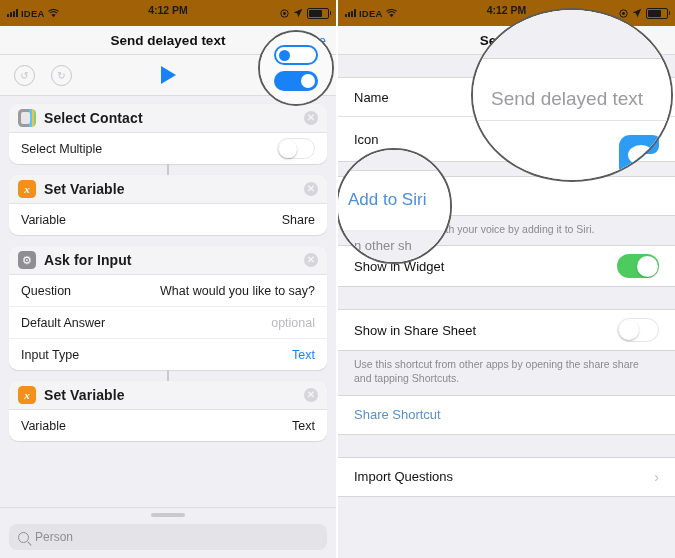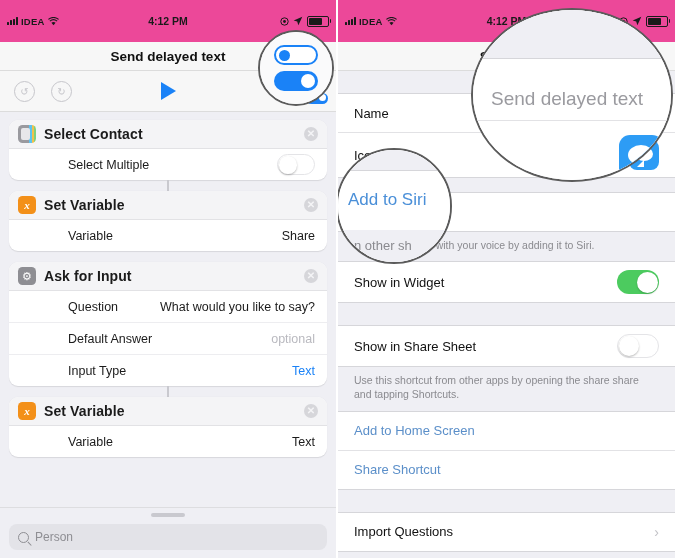--- a/index.html
+++ b/index.html
@@ -9,22 +9,22 @@
     background:#ffffff;
     -webkit-font-smoothing:antialiased;
   }
   .screens{display:flex;width:675px;height:558px;}
   .phone{position:relative;overflow:hidden;height:558px;background:#efeff4;}
   .phone.left{width:337px;border-right:2px solid #ffffff;}
   .phone.right{width:338px;}
 
   
   .statusbar{
-    height:18px;background:#ec4899;display:flex;align-items:center;
-    padding:12px 7px;font-size:10px;font-weight:bold;color:#1a1a1a;
+    height:18px;background:#a16207;display:flex;
+    padding:4px 7px;font-size:10px;font-weight:bold;color:#1a1a1a;
     position:relative;z-index:3;
   }
   .sb-left{display:flex;align-items:center;gap:3px;}
   .sb-center{position:absolute;left:0;right:0;text-align:center;font-size:10.5px;font-weight:bold;}
   .sb-right{margin-left:auto;display:flex;align-items:center;gap:4px;position:relative;z-index:2;}
   .bars{display:flex;align-items:flex-end;gap:1px;height:8px;}
   .bars i{display:block;width:2px;background:#1a1a1a;border-radius:.5px;}
   .bars i:nth-child(1){height:3px;}
   .bars i:nth-child(2){height:5px;}
   .bars i:nth-child(3){height:6.5px;}
@@ -82,21 +82,21 @@
   .act-ico.contacts::after{content:"";position:absolute;left:3px;top:3px;width:9px;height:12px;border-radius:2px;background:#e7e7ea;}
   .act-ico.gear{background:#8e8e93;}
   .act-name{font-size:14px;font-weight:bold;color:#1b1b1b;letter-spacing:.1px;}
   .x-btn{margin-left:auto;width:14px;height:14px;border-radius:50%;background:#d6d6da;color:#f4f4f6;
     font-size:10px;line-height:14px;text-align:center;font-weight:bold;}
   .row{
     min-height:31px;display:flex;align-items:center;padding:0 12px;
     border-bottom:0.5px solid #ededf0;font-size:12.5px;color:#1b1b1b;
   }
   .row:last-child{border-bottom:none;}
-  .row .lbl{flex:none;margin-left:47px;}
+  .row .lbl{flex:none;}
   .row .val{margin-left:auto;color:#1b1b1b;}
   .row .val.blue{color:#1a82f7;}
   .row .val.muted{color:#b9b9bf;}
   .sw{width:38px;height:21px;border-radius:11px;background:#fff;border:1.2px solid #e4e4e7;
     position:relative;margin-left:auto;box-sizing:border-box;}
   .sw i{position:absolute;left:1px;top:1px;width:17.5px;height:17.5px;border-radius:50%;background:#fff;
     box-shadow:0 1px 2px rgba(0,0,0,.28);}
   .connector{width:1.5px;height:11px;background:#c9c9cf;margin:0 auto;}
   .wf-gap{height:11px;}
 
@@ -369,23 +369,20 @@
           <span>Show in Share Sheet</span>
           <span class="sw-grey">
               <i></i>
             </span>
         </div>
       </div>
       <div class="s-note">Use this shortcut from other apps by opening the share share and tapping Shortcuts.</div>
 
       <div class="s-sec">
         <div class="s-row link grey">
-          <span>Add to Home Screen</span>
-        </div>
-        <div class="s-row link grey">
           <span>Share Shortcut</span>
         </div>
       </div>
 
       <div class="grp-gap"></div>
 
       <div class="s-sec">
         <div class="s-row">
           <span>Import Questions</span>
           <span class="chev">›</span>

